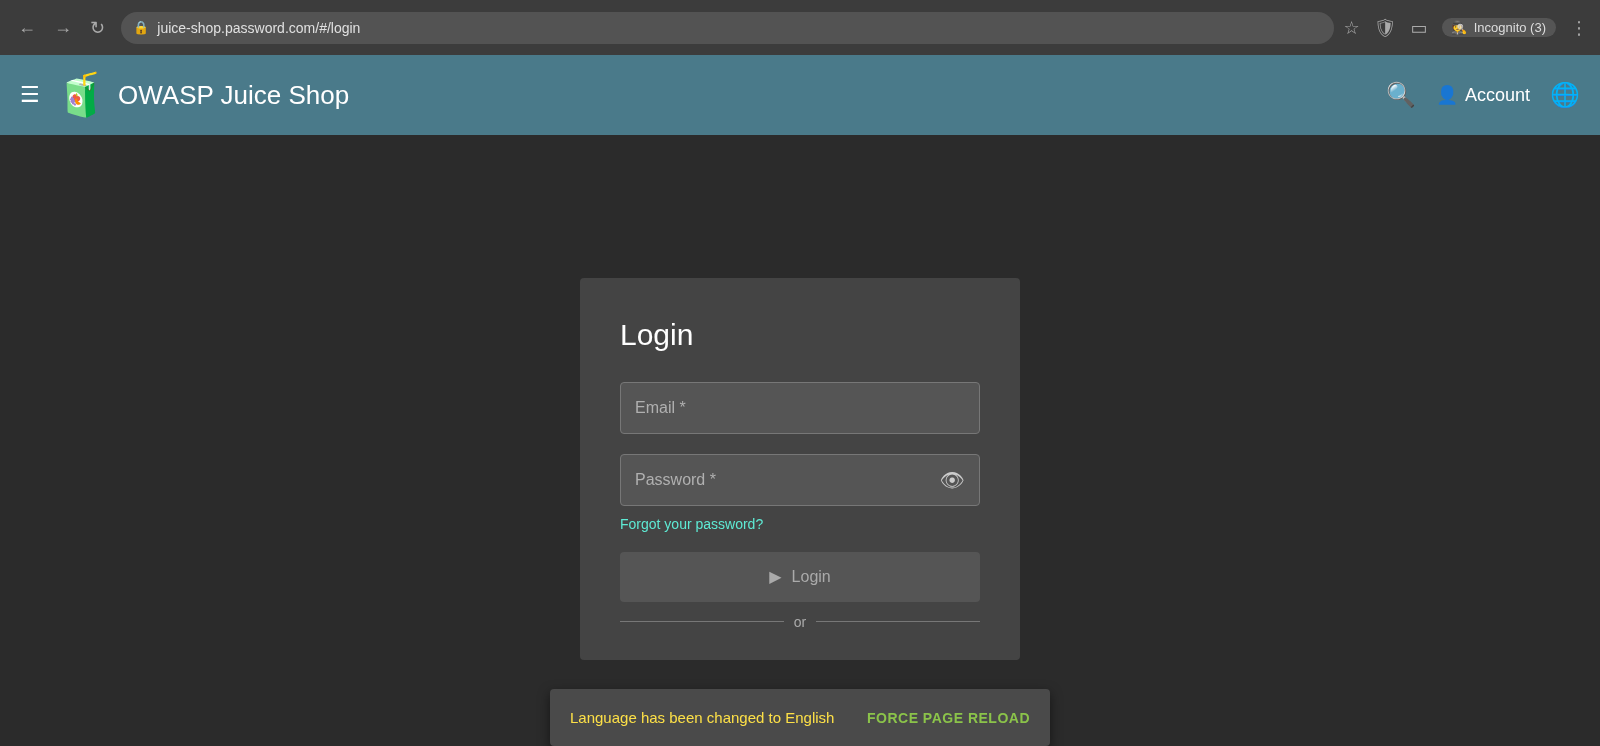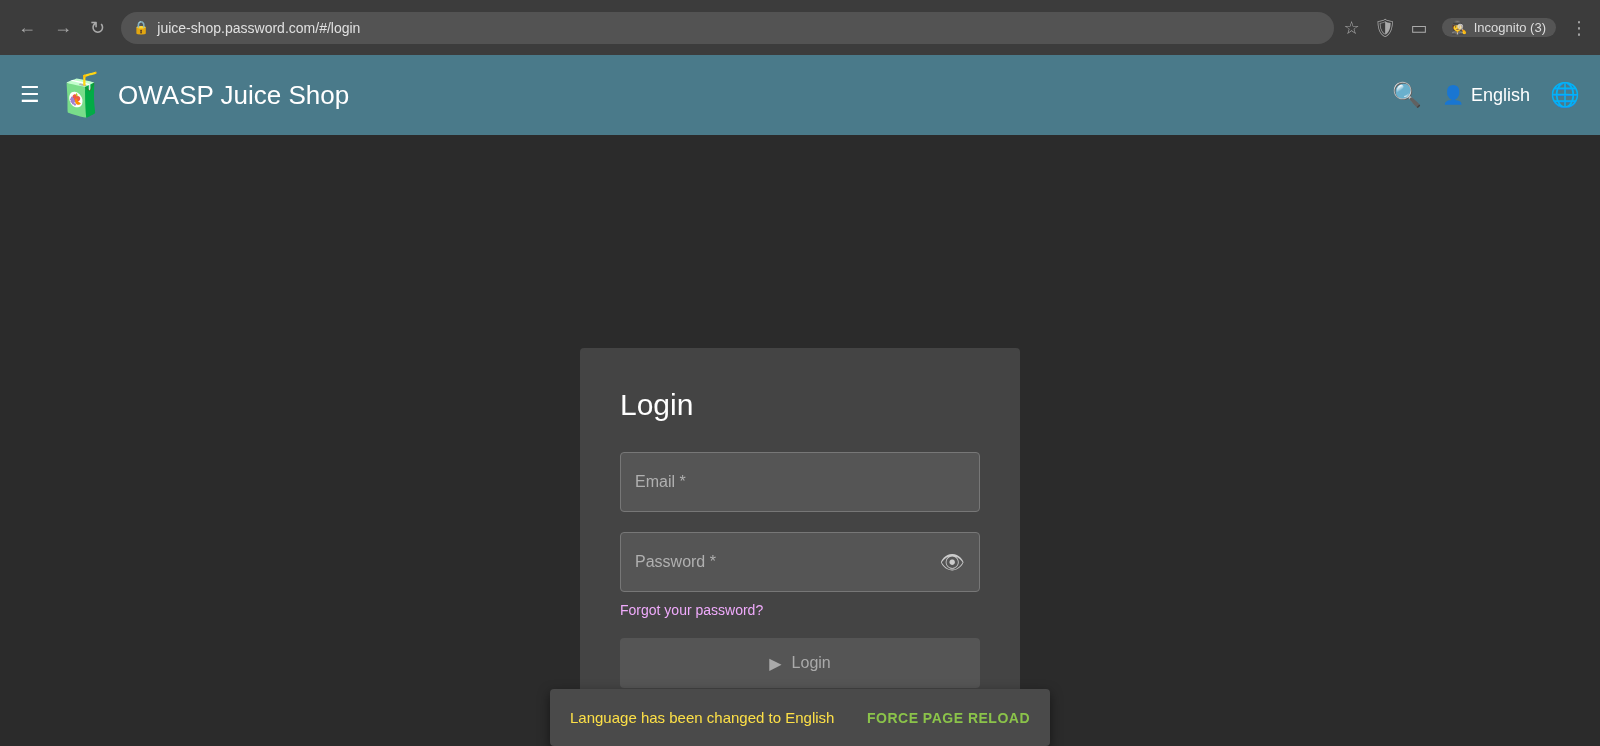--- a/index.html
+++ b/index.html
@@ -106,21 +106,21 @@
       font-size: 18px;
       cursor: pointer;
     }
 
     
     .main-content {
       background: #2b2b2b;
       height: calc(746px - 55px - 80px);
       display: flex;
       justify-content: center;
-      align-items: flex-end;
+      align-items: center;
       padding-top: 56px;
       position: relative;
     }
 
     
     .login-card {
       background: #444;
       border-radius: 4px;
       width: 440px;
       padding: 40px 40px 30px 40px;
@@ -133,21 +133,21 @@
       margin-bottom: 30px;
     }
     .form-field {
       margin-bottom: 20px;
     }
     .input-wrapper {
       position: relative;
       background: #555;
       border: 1px solid #777;
       border-radius: 4px;
-      height: 60px;
+      height: 52px;
       display: flex;
       align-items: center;
       padding: 0 14px;
     }
     .input-wrapper input {
       background: transparent;
       border: none;
       outline: none;
       color: #e0e0e0;
       font-size: 16px;
@@ -157,21 +157,21 @@
       color: #b0b0b0;
     }
     .eye-icon {
       color: #ccc;
       cursor: pointer;
       font-size: 20px;
       position: absolute;
       right: 14px;
     }
     .forgot-link {
-      color: #f0abfc;
+      color: #5eead4;
       font-size: 14px;
       text-decoration: none;
       cursor: pointer;
       display: block;
       margin-top: -10px;
       margin-bottom: 20px;
     }
     .login-btn-preview {
       background: #555;
       border: none;
@@ -262,21 +262,21 @@
 <div class="app-header">
   <span class="menu-icon">☰</span>
   <div class="logo-area">
     <span class="logo-emoji">🧃</span>
     <span class="app-title">OWASP Juice Shop</span>
   </div>
   <div class="header-right">
     <span class="search-icon">🔍</span>
     <div class="account-btn">
       <span>👤</span>
-      <span>English</span>
+      <span>Account</span>
     </div>
     <span class="globe-icon">🌐</span>
   </div>
 </div>
 
 <div class="main-content">
 
   <div class="login-card">
     <h2 class="login-title">Login</h2>
 

